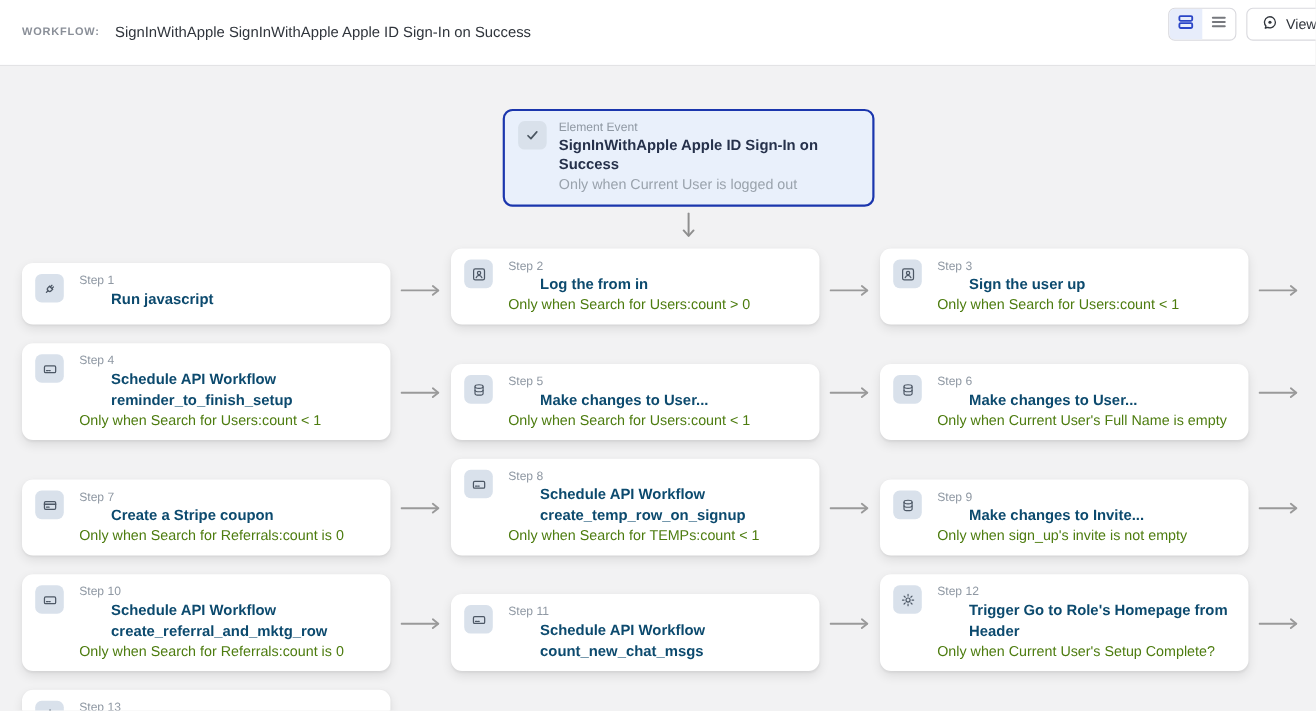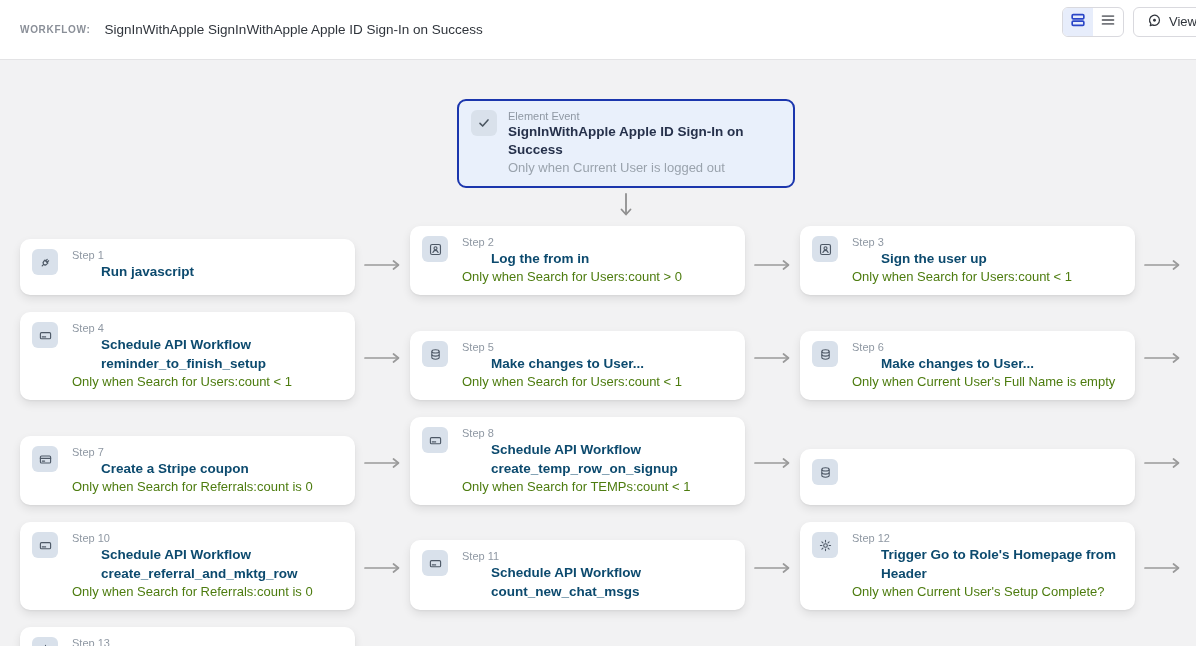--- a/index.html
+++ b/index.html
@@ -376,20 +376,26 @@
           <div class="step-card">
     <div class="icon-sq step-icon">
               <svg width="17" height="17" viewBox="0 0 24 24">
                 <g fill="none" stroke="currentColor" stroke-width="1.5">
                   <ellipse cx="12" cy="7.6" rx="5.2" ry="2.3"></ellipse>
                   <path d="M6.8 7.6v8.8c0 1.3 2.3 2.3 5.2 2.3s5.2-1 5.2-2.3V7.6"></path>
                   <path d="M6.8 12c0 1.3 2.3 2.3 5.2 2.3s5.2-1 5.2-2.3"></path>
                 </g>
               </svg>
             </div>
+    <div class="step-text">
+      <div class="s-label">Step 9</div>
+      <div class="s-title">Make changes to Invite...</div>
+
+      <div class="s-cond">Only when sign_up's invite is not empty</div>
+    </div>
   </div>
         </div>
         <div class="arrow-slot" style="height: 82px;">
           <span><svg width="38" height="12" viewBox="0 0 38 12">
               <g fill="none" stroke="#9a9a9a" stroke-width="1.7" stroke-linecap="round" stroke-linejoin="round">
                 <path d="M1 6h33"></path>
                 <path d="M29.5 2L34.5 6l-5 4"></path>
               </g>
             </svg></span>
         </div>

